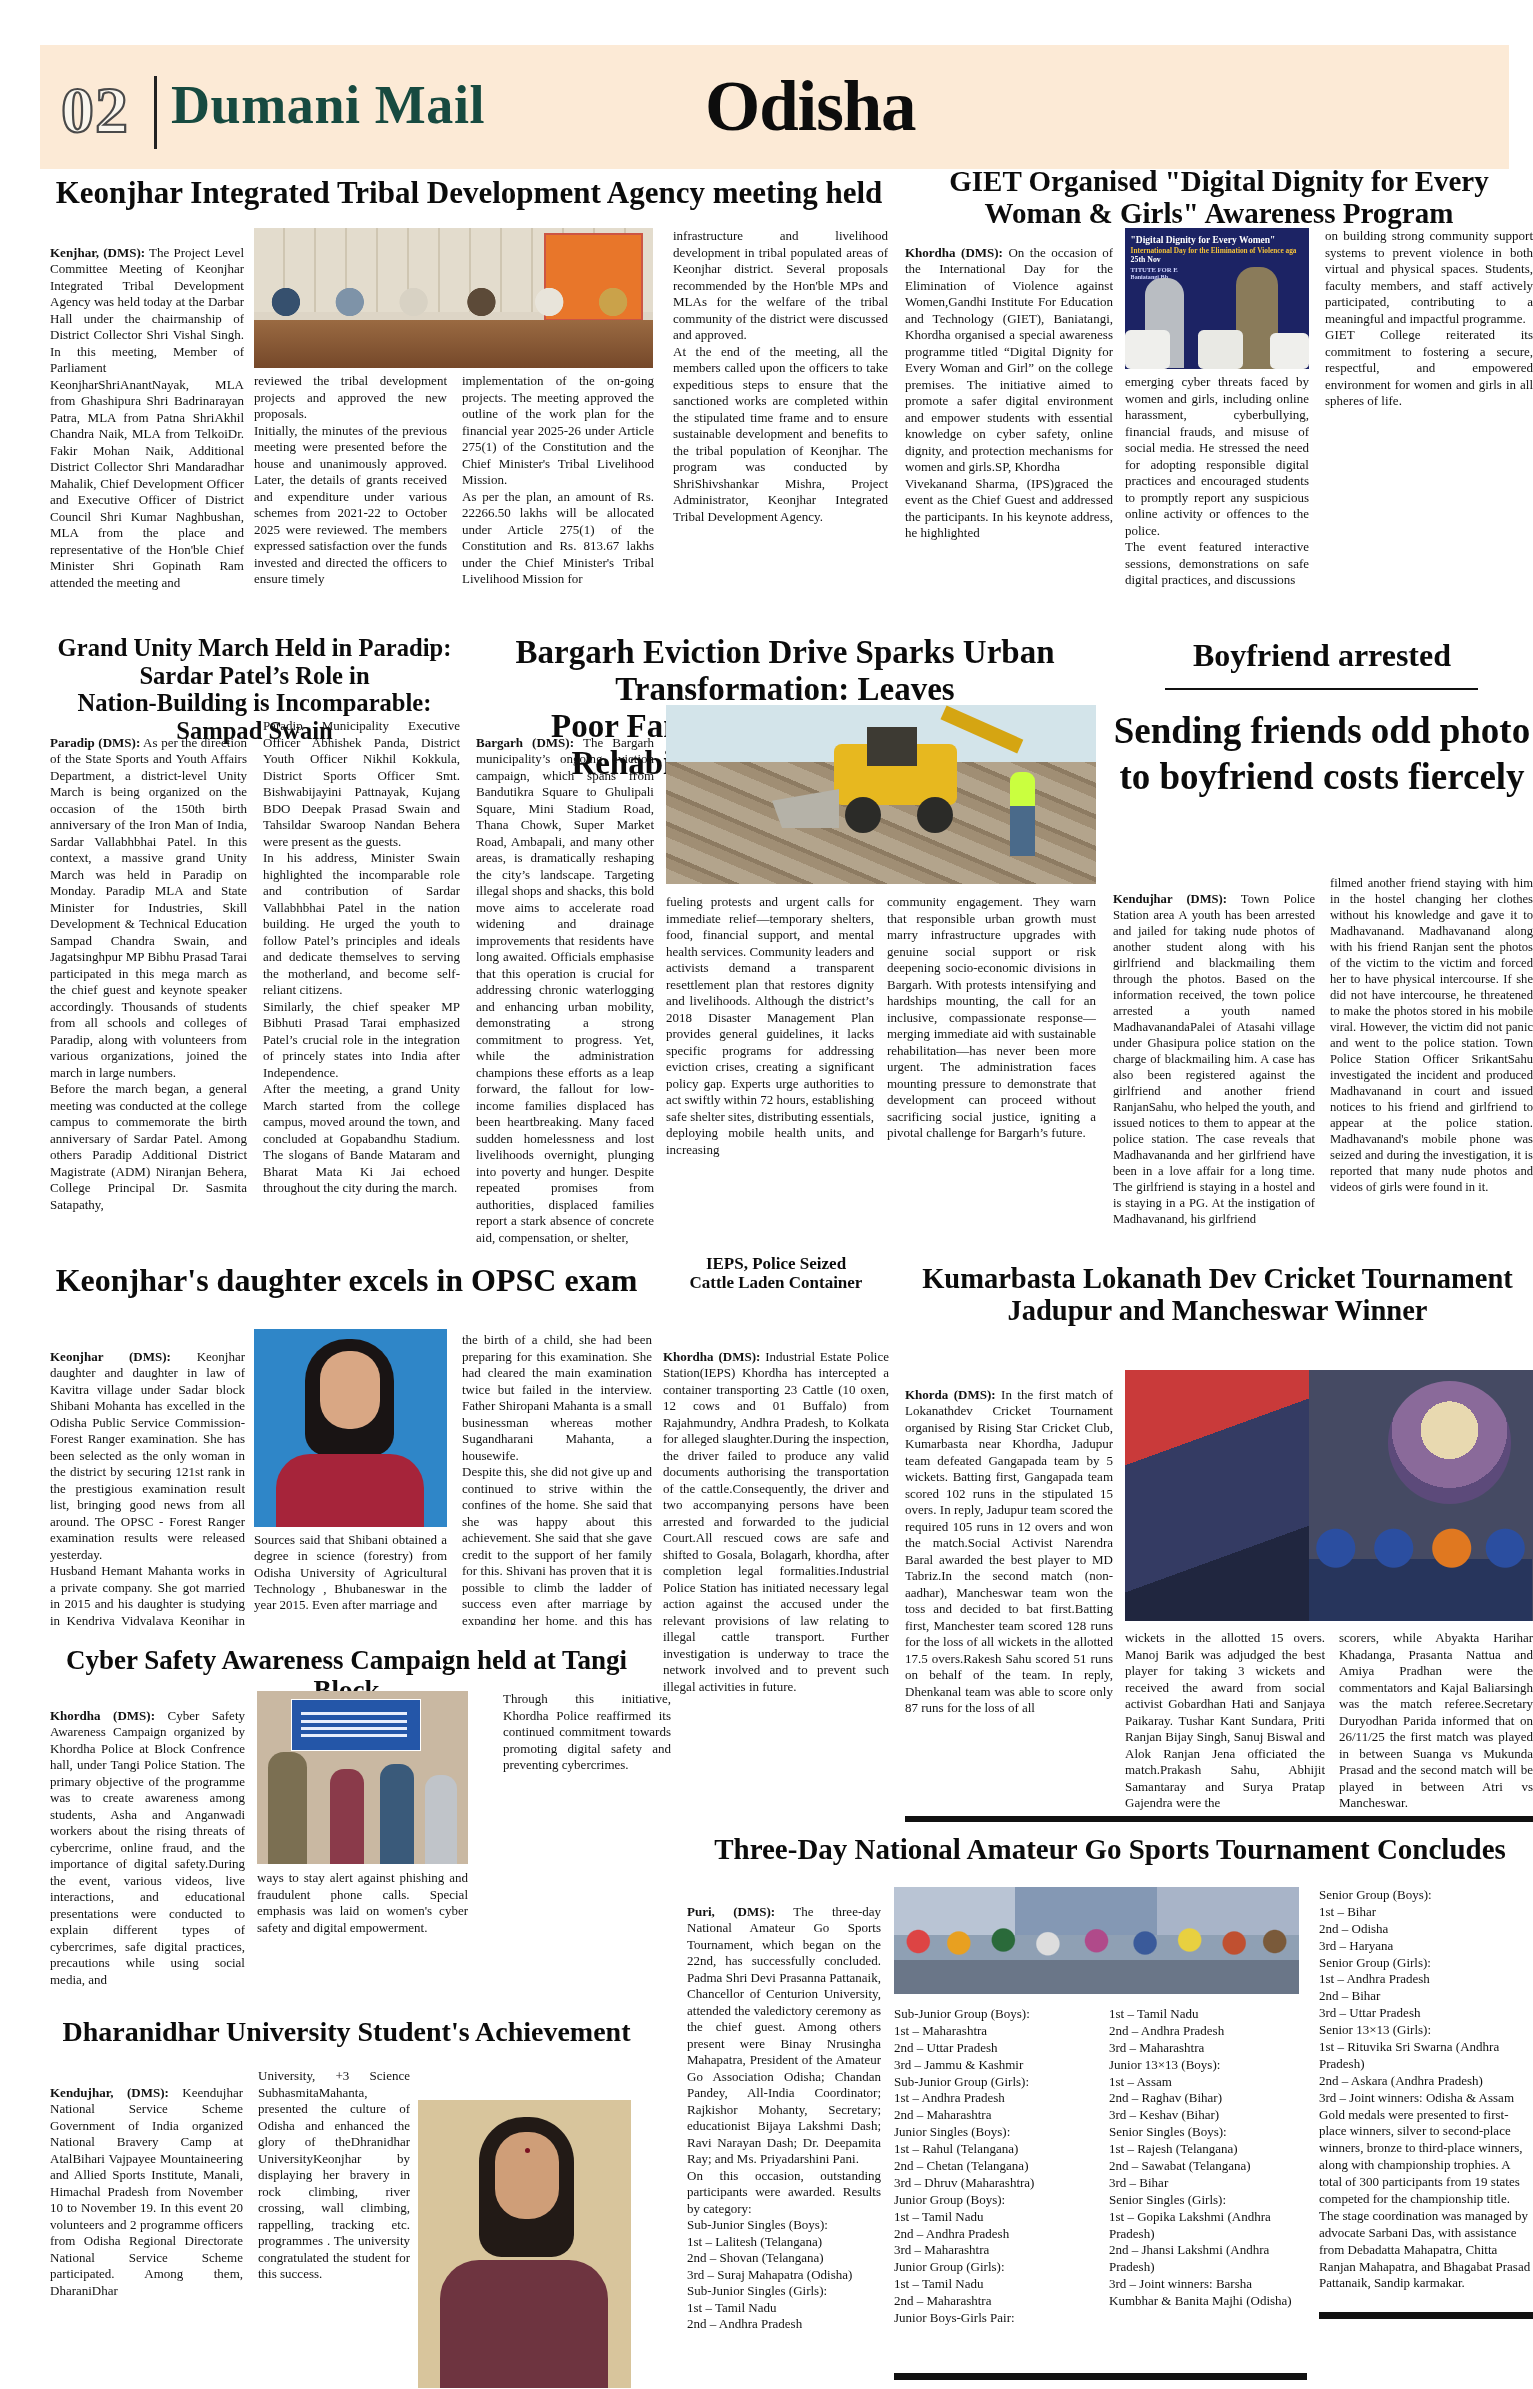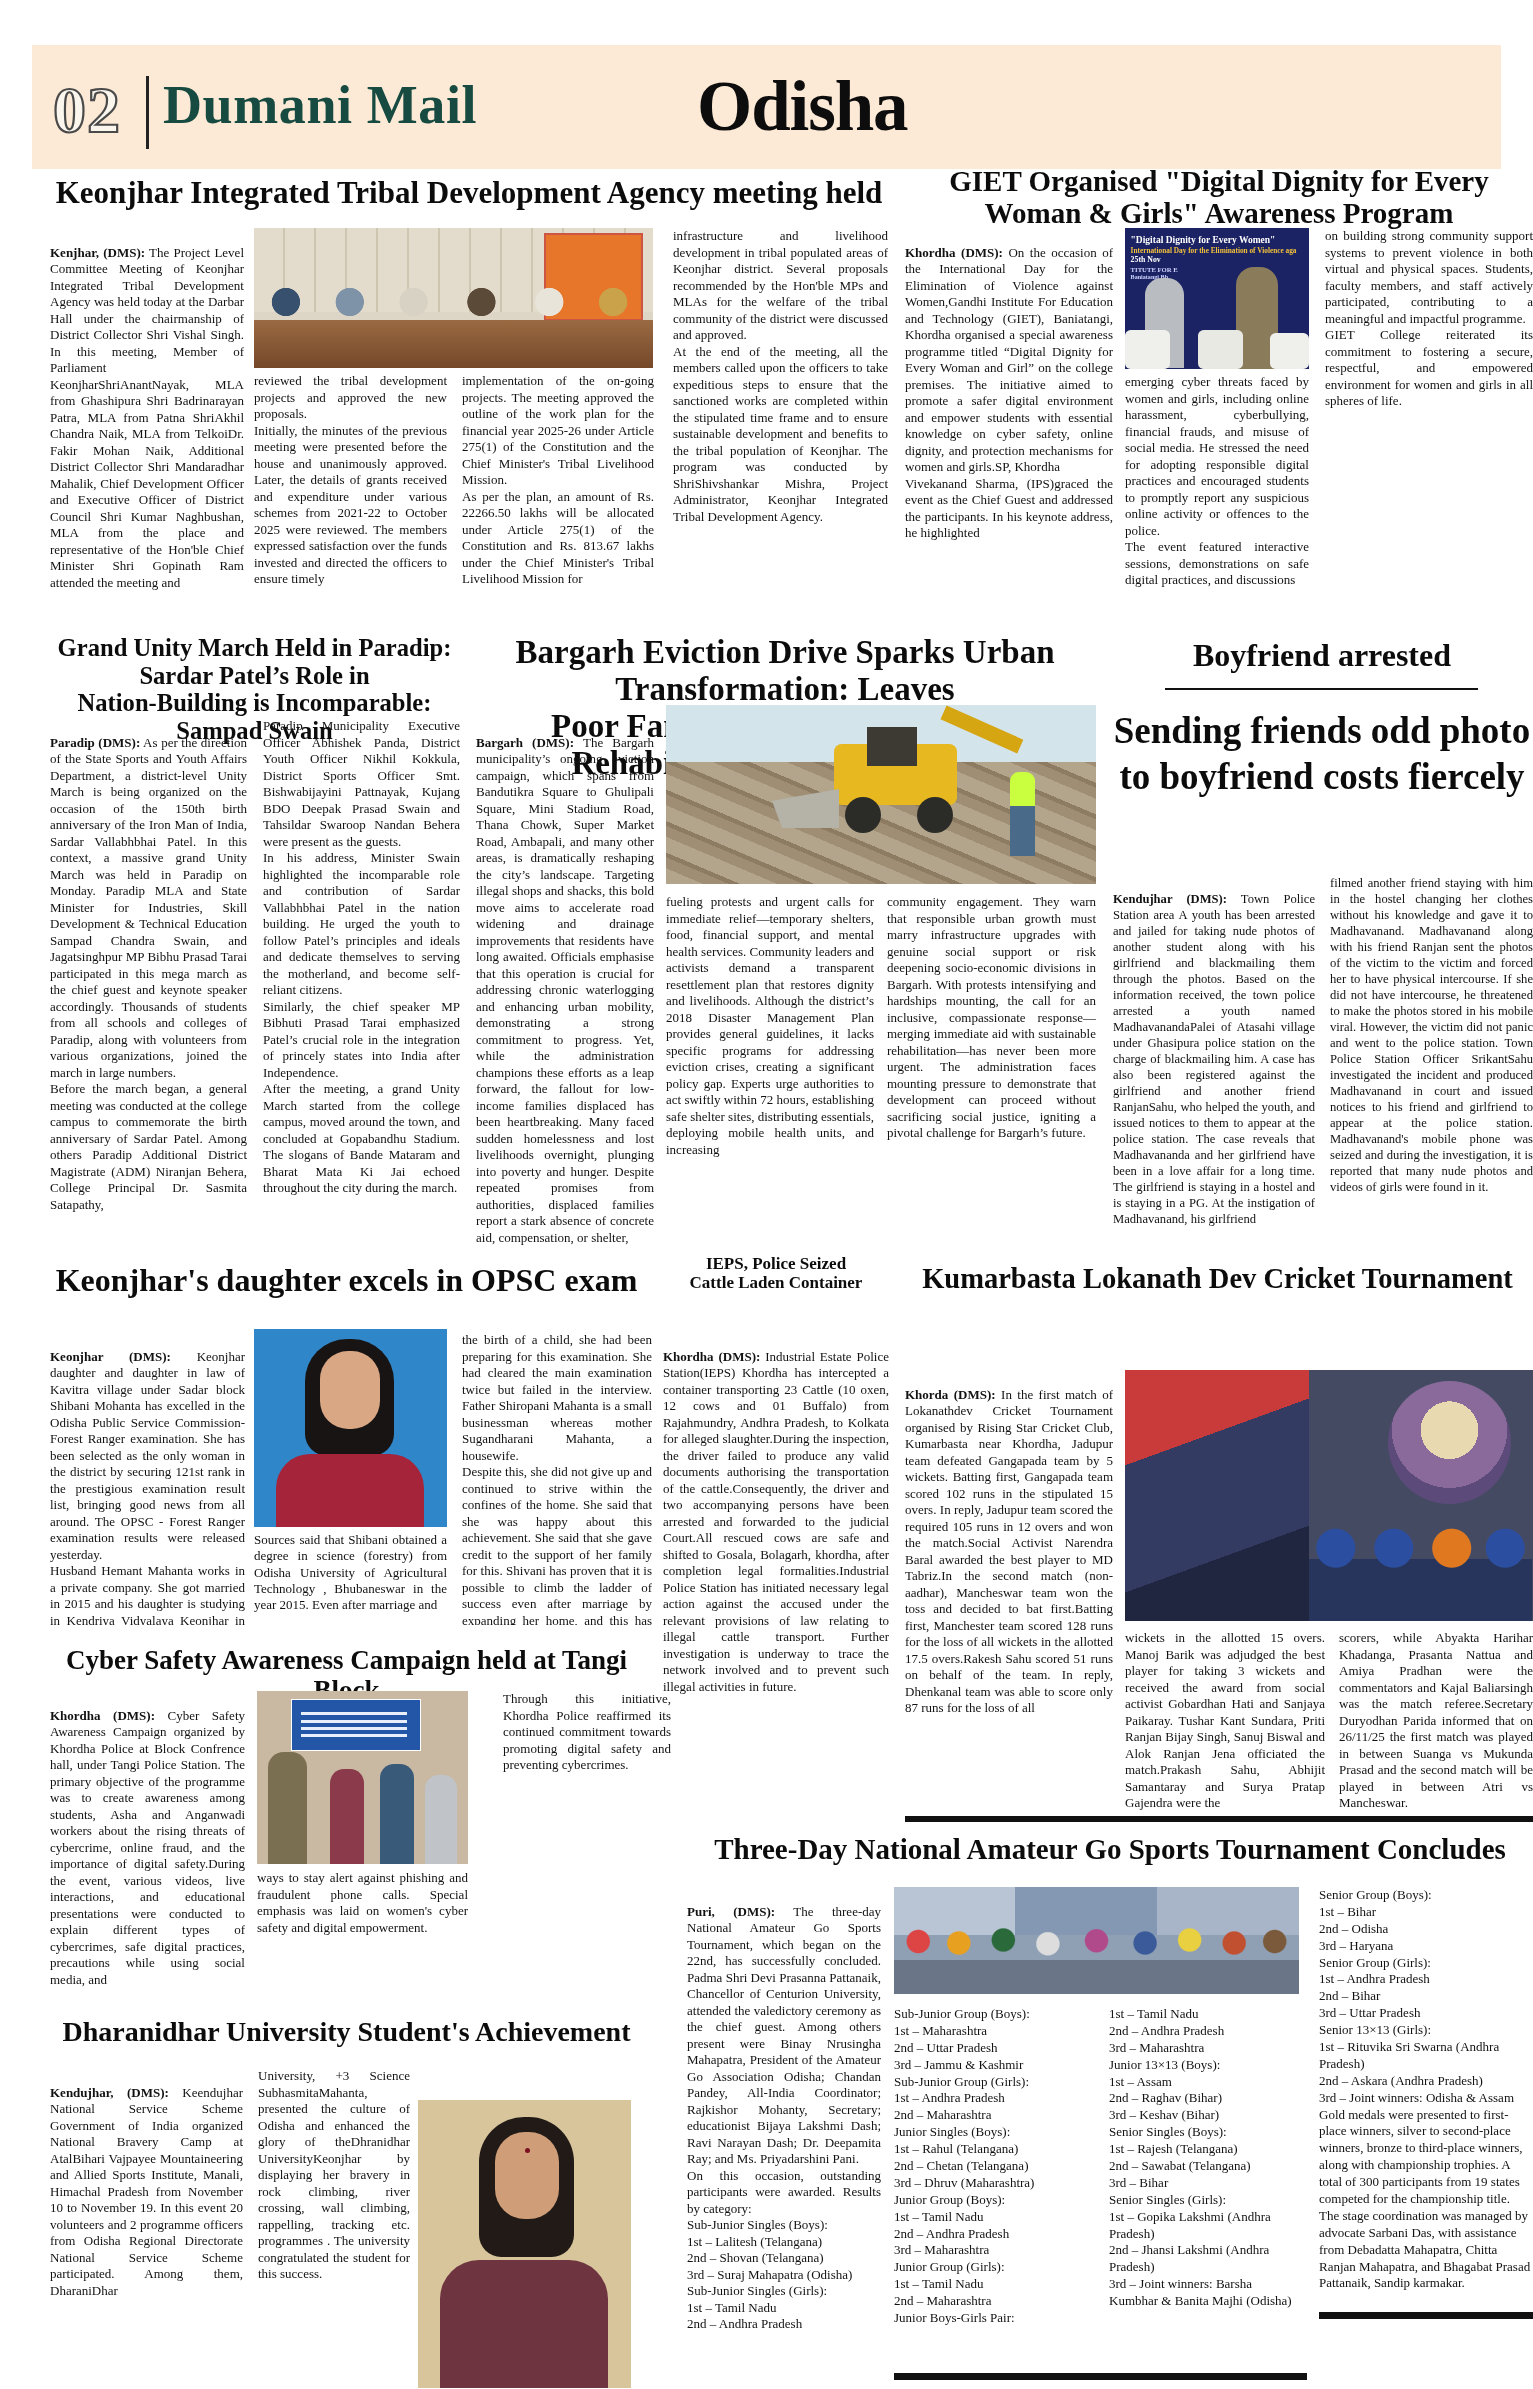--- a/index.html
+++ b/index.html
@@ -1,19 +1,19 @@
 <!DOCTYPE html>
 <html style="font-size:9px"><head>
 <meta charset="utf-8">
 <style>
   html,body{margin:0;padding:0;background:#ffffff;}
   body{width:1533px;height:2389px;position:relative;font-family:"Liberation Serif","DejaVu Serif",serif;color:#121212;}
   .abs{position:absolute;}
   
-  .masthead{background:#fcead6;}
+  .masthead{background:#fcead6;margin-left:8px;}
   .pagenum{font-size:66px;font-weight:bold;color:#faf6ee;-webkit-text-stroke:2.2px #4a4a4a;letter-spacing:1.1px;}
   .vbar{background:#222;width:2.8px;}
   .paper-name{font-size:54px;font-weight:bold;color:#174a40;letter-spacing:0.6px;}
   .edition{font-size:71px;font-weight:900;color:#0d0d0d;letter-spacing:-1.1px;}
   .dateline{font-size:22.3px;font-weight:bold;color:#111;text-align:center;line-height:1.5;}
   
   .hl{font-weight:bold;text-align:center;color:#0c0c0c;line-height:1.12;}
   .rule{background:#111;}
   
   .col{font-size:13px;line-height:1.27;text-align:justify;white-space:pre-line;overflow:hidden;}
@@ -134,20 +134,21 @@
 <div class="abs hl" style="left:662px;top:1254px;width:228px;font-size:17px;">
   <div>IEPS, Police Seized</div>
   <div>Cattle Laden Container</div>
 </div>
 <div class="abs col" style="left:663px;top:1332px;width:226px;height:492px;">
   <span class="lead">Khordha (DMS):</span><span> Industrial Estate Police Station(IEPS) Khordha has intercepted a container transporting 23 Cattle (10 oxen, 12 cows and 01 Buffalo) from Rajahmundry, Andhra Pradesh, to Kolkata for alleged slaughter.During the inspection, the driver failed to produce any valid documents authorising the transportation of the cattle.Consequently, the driver and two accompanying persons have been  arrested and forwarded to the judicial Court.All rescued cows are safe and  shifted to Gosala, Bolagarh,  khordha,  after completion legal formalities.Industrial Police Station has initiated necessary legal action against the accused under the relevant provisions of law relating to illegal cattle transport. Further investigation is underway to trace the network involved and to prevent such illegal activities in future.</span>
 </div>
 
 <div class="abs hl" style="left:902px;top:1263px;width:631px;font-size:28.5px;">
   <div>Kumarbasta Lokanath Dev Cricket Tournament</div>
+  <div>Jadupur and Mancheswar Winner</div>
 </div>
 <div class="abs col" style="left:905px;top:1370px;width:208px;height:462px;">
   <span class="lead">Khorda (DMS):</span><span> In the first match of Lokanathdev Cricket Tournament organised by  Rising Star Cricket Club, Kumarbasta near Khordha, Jadupur team defeated Gangapada team by 5 wickets. Batting first, Gangapada team scored 102 runs in the stipulated 15 overs. In reply, Jadupur team scored the required 105 runs in 12 overs and won the match.Social Activist Narendra Baral awarded the best player to MD Tabriz.In the second match (non-aadhar), Mancheswar team won the toss and decided to bat first.Batting first, Manchester team scored 128 runs for the loss of all wickets in the allotted 17.5 overs.Rakesh Sahu scored 51 runs on behalf of the team. In reply, Dhenkanal team was able to score only 87 runs for the loss of all</span>
 </div>
 <div class="photo" style="left:1125px;top:1370px;width:408px;height:251px;background:#454a63;">
   <div class="ph-abs" style="left:0;top:0;width:45%;height:100%;background:linear-gradient(160deg,#c93a3a 0 30%,#343b63 30% 70%,#20263f 70%);"></div>
   <div class="ph-abs" style="right:22.3px;top:11.2px;width:123px;height:123px;background:radial-gradient(circle at 50% 40%,#e8d9b0 0 30%,#8a6a9a 30% 60%,#5c4a7a 60%);border-radius:50%;"></div>
   <div class="ph-abs" style="left:184px;bottom:0;width:223px;height:112px;background:radial-gradient(circle 20px at 12% 35%,#2b4ea0 95%,transparent),radial-gradient(circle 20px at 38% 35%,#2b4ea0 95%,transparent),radial-gradient(circle 20px at 64% 35%,#e07820 95%,transparent),radial-gradient(circle 20px at 88% 35%,#2b4ea0 95%,transparent),linear-gradient(transparent 0 45%,#27355c 45%);"></div>
 </div>
 <div class="abs col" style="left:1125px;top:1630px;width:200px;height:202px;">wickets in the allotted 15 overs. Manoj Barik was adjudged the best player for taking 3 wickets and received the award from social activist Gobardhan Hati and Sanjaya Paikaray. Tushar Kant Sundara, Priti Ranjan Bijay Singh, Sanuj Biswal and Alok Ranjan Jena officiated the match.Prakash Sahu, Abhijit Samantaray and Surya Pratap Gajendra were the</div>

